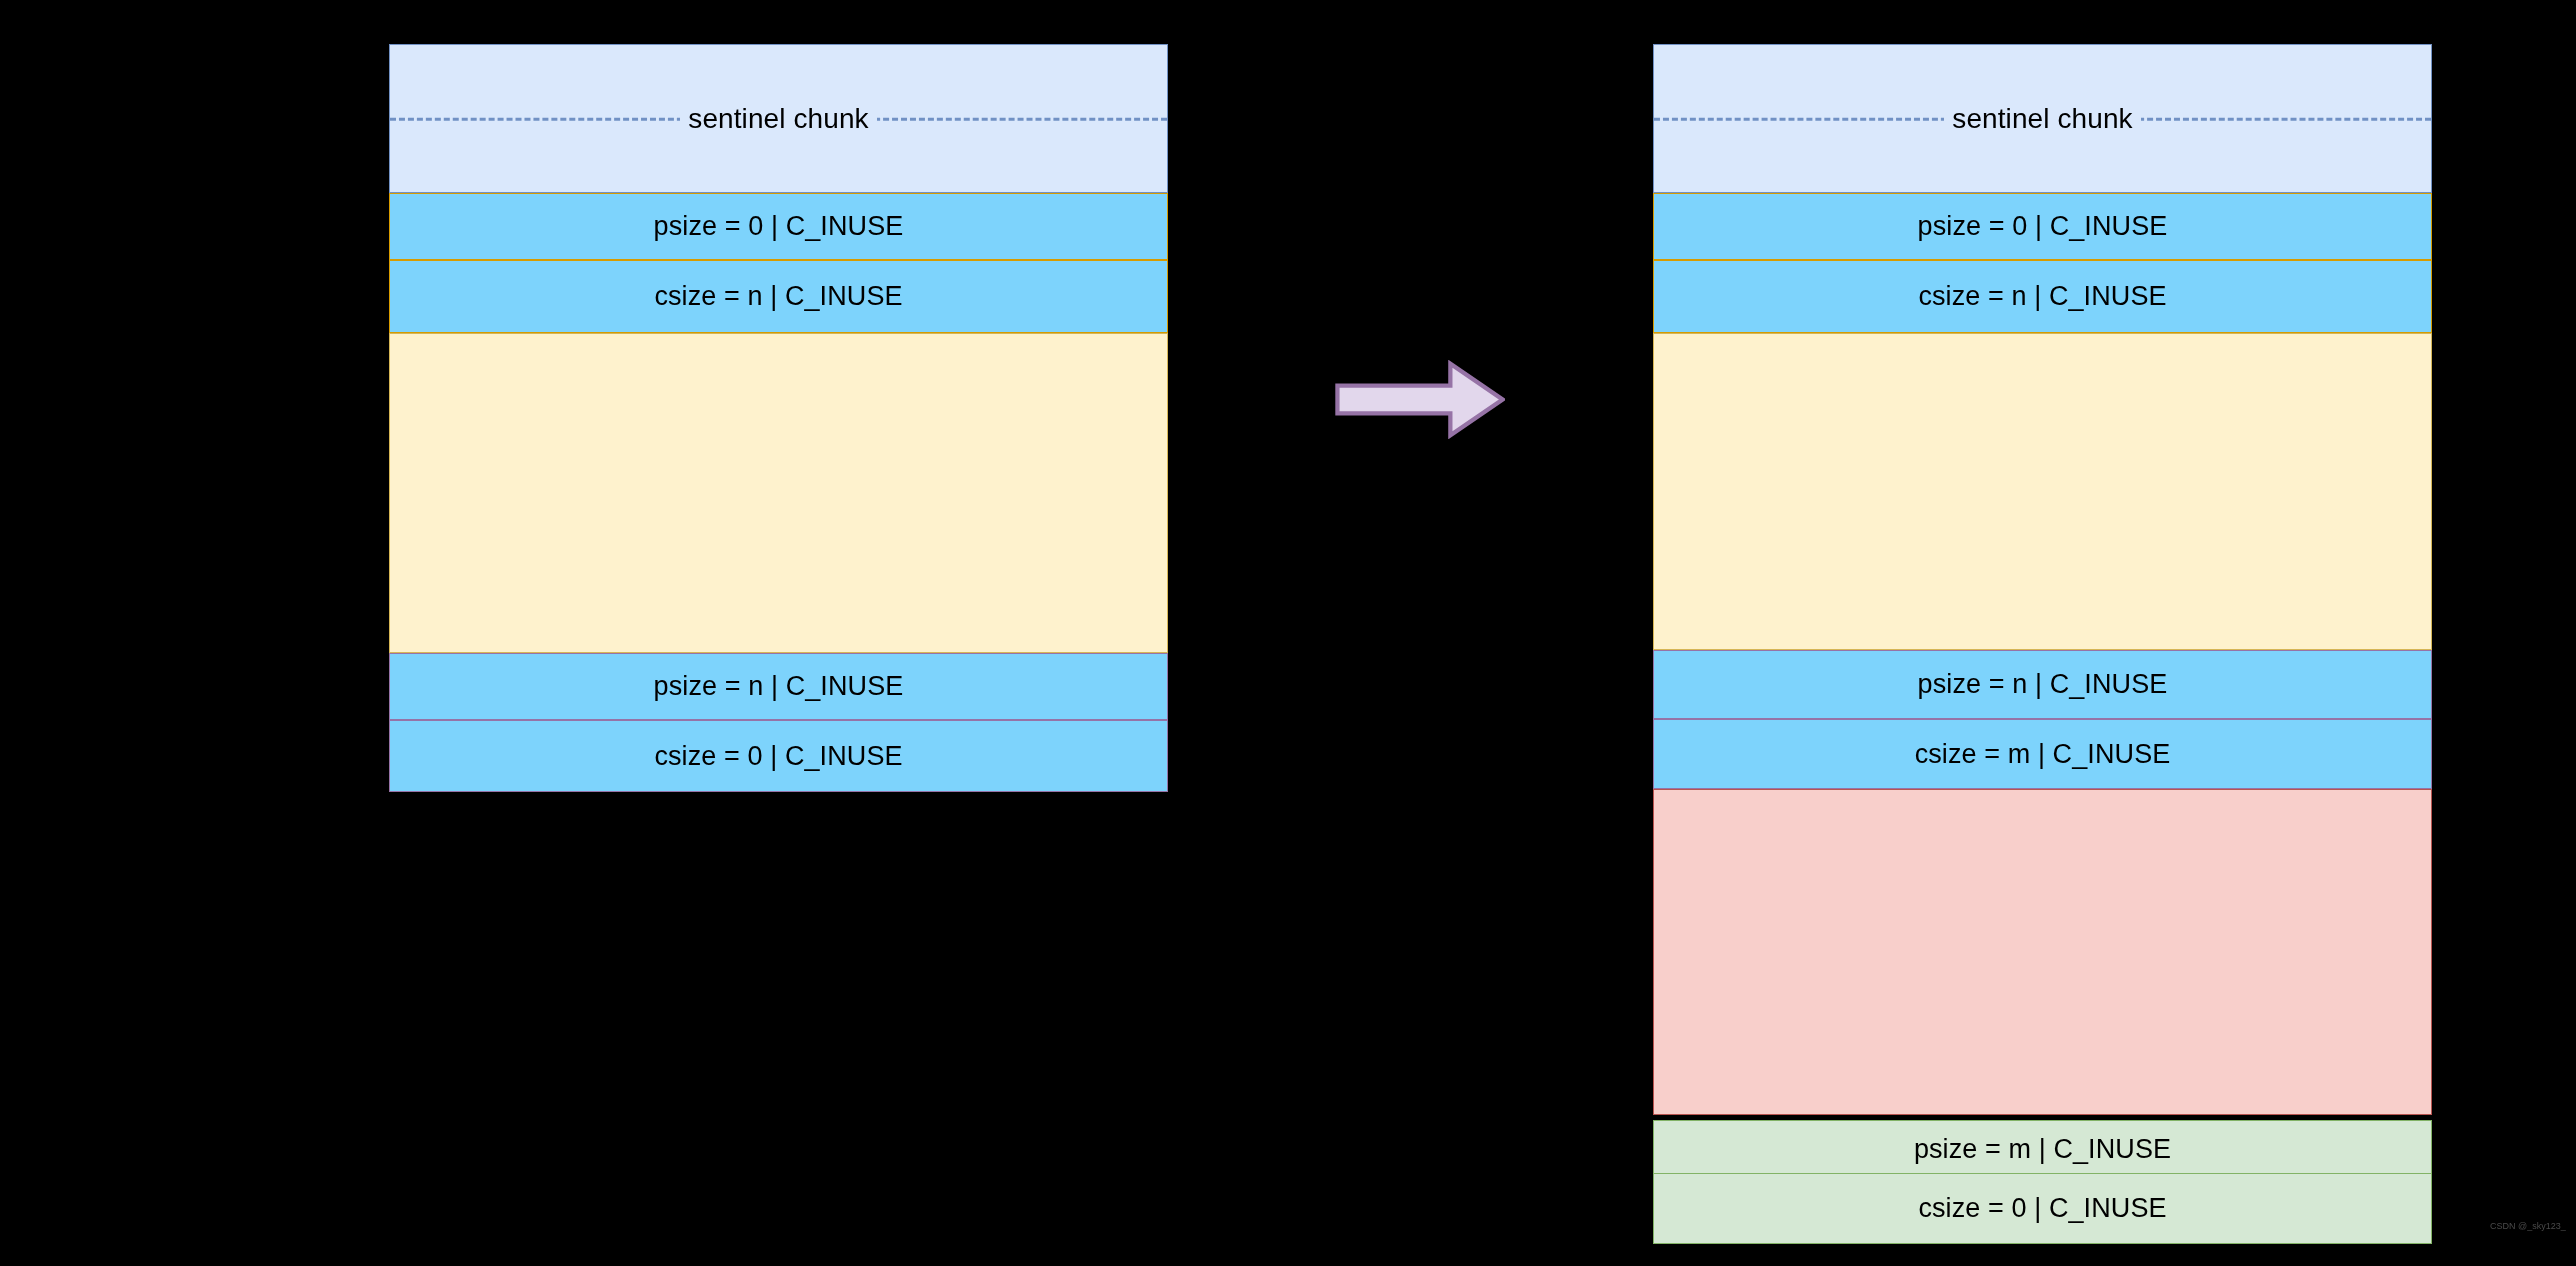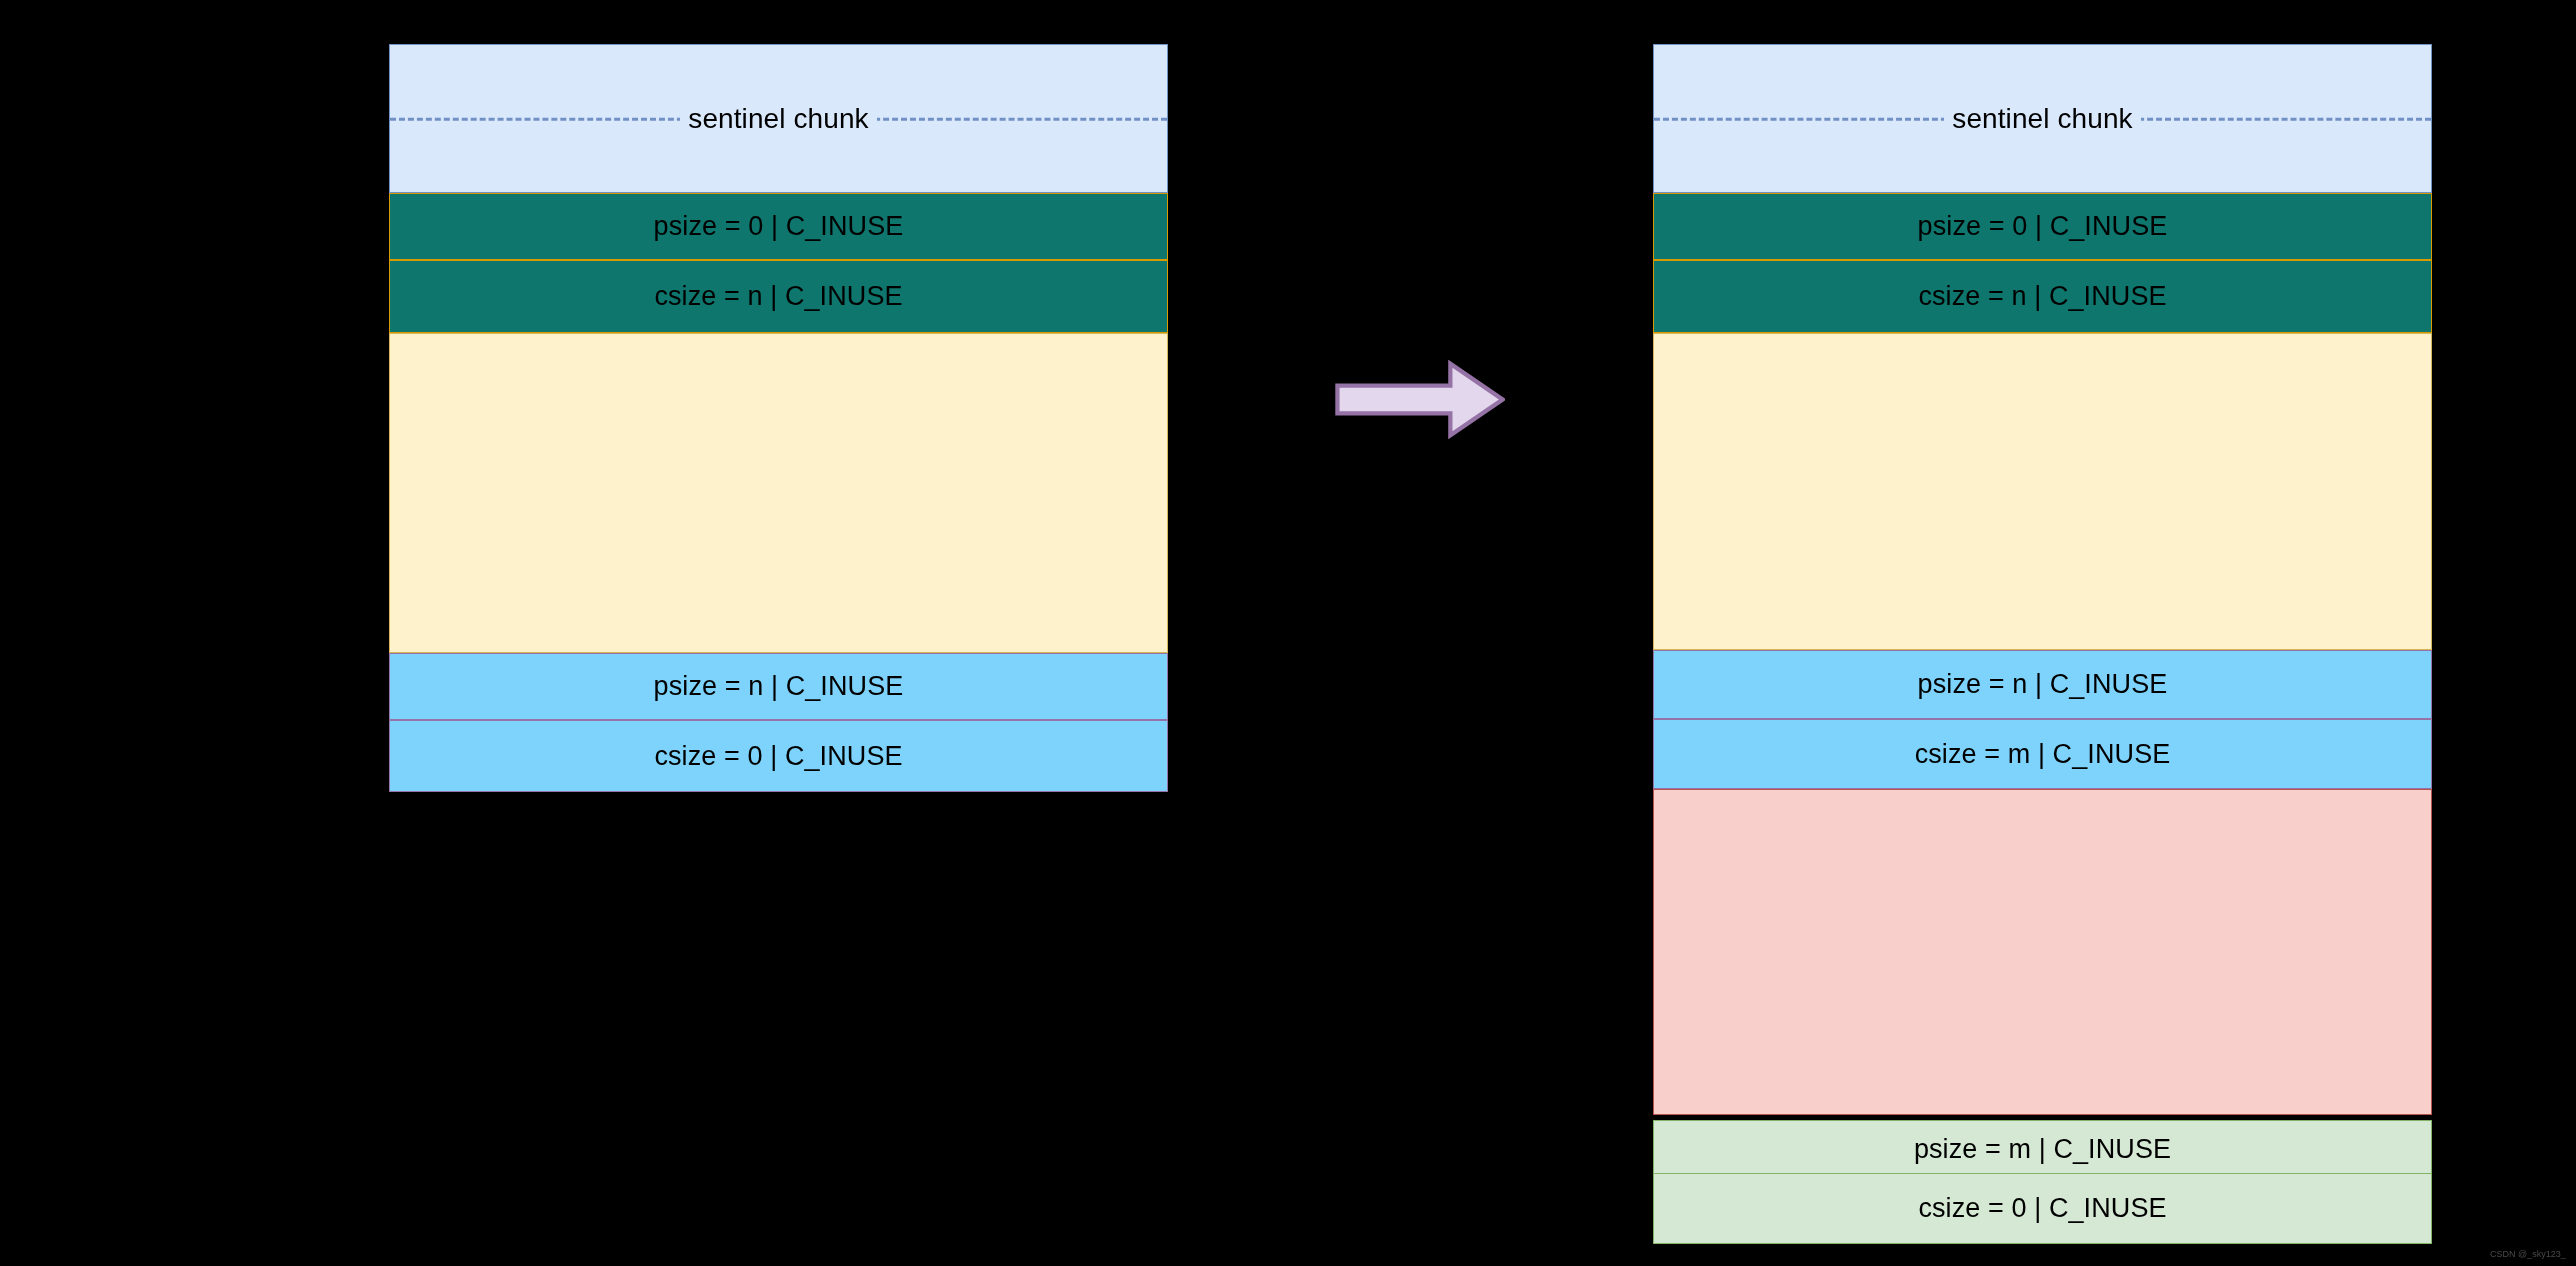--- a/index.html
+++ b/index.html
@@ -23,21 +23,21 @@
     justify-content:center;
     font-size:27px;
     line-height:1;
     color:#000;
     letter-spacing:0.1px;
     white-space:nowrap;
   }
 
   
   .c-blue   {background:#dae8fc;border:1.8px solid #7191c4;}
-  .c-orange {background:#0f766e;border:1.8px solid #d79b00;}
+  .c-orange {background:#7dd3fc;border:1.8px solid #d79b00;}
   .c-yellow {background:#fef2cd;border:1.8px solid #d6b656;}
   .c-purple {background:#7dd3fc;border:1.8px solid #9673a6;}
   .c-red    {background:#f8cfcb;border:1.8px solid #b85450;}
   .c-green  {background:#d5e8d4;border:1.8px solid #82b366;}
 
   
   .sentinel{position:relative;}
   .sentinel .rule{
     position:absolute;
     left:0;right:0;
@@ -118,16 +118,16 @@
       </div>
       <div class="blk c-red" style="left: 0px; top: 770px; width: 100%; height: 326px;"></div>
       <div class="blk c-green" style="left: 0px; top: 1101px; width: 100%; height: 58px;">
         <span>psize = m | C_INUSE</span>
       </div>
       <div class="blk c-green" style="left: 0px; top: 1154px; width: 100%; height: 71px;">
         <span>csize = 0 | C_INUSE</span>
       </div>
     </div>
 
-  <div class="watermark" style="left:2490px;top:1249px;">CSDN @_sky123_</div>
+  <div class="watermark" style="left:2490px;top:1221px;">CSDN @_sky123_</div>
 
 </div>
 
 
 </body></html>

